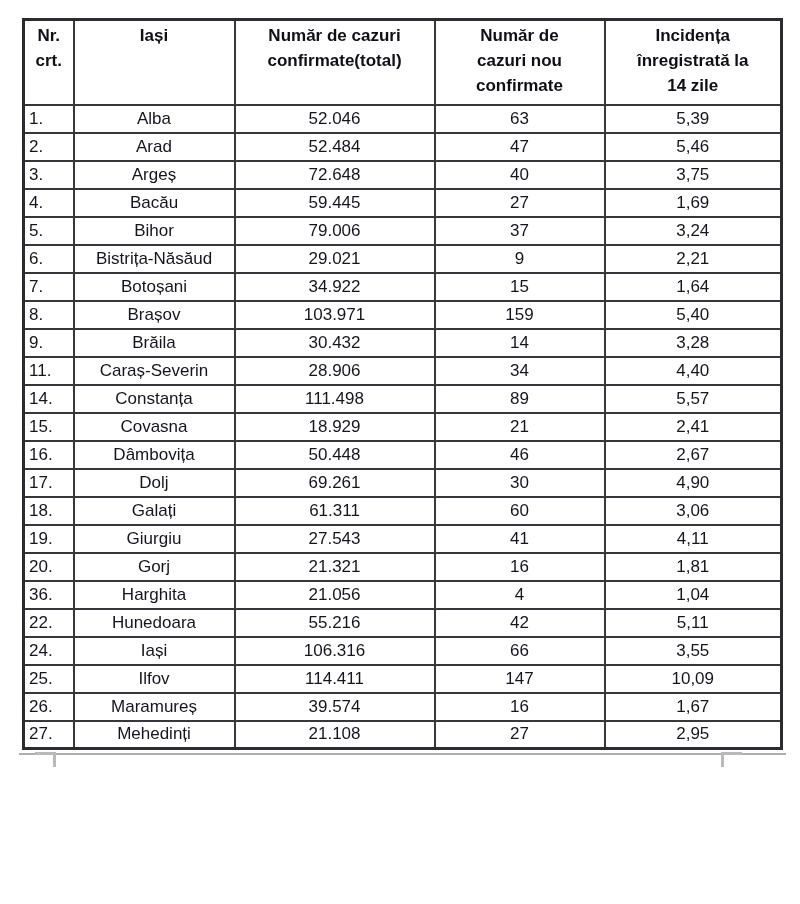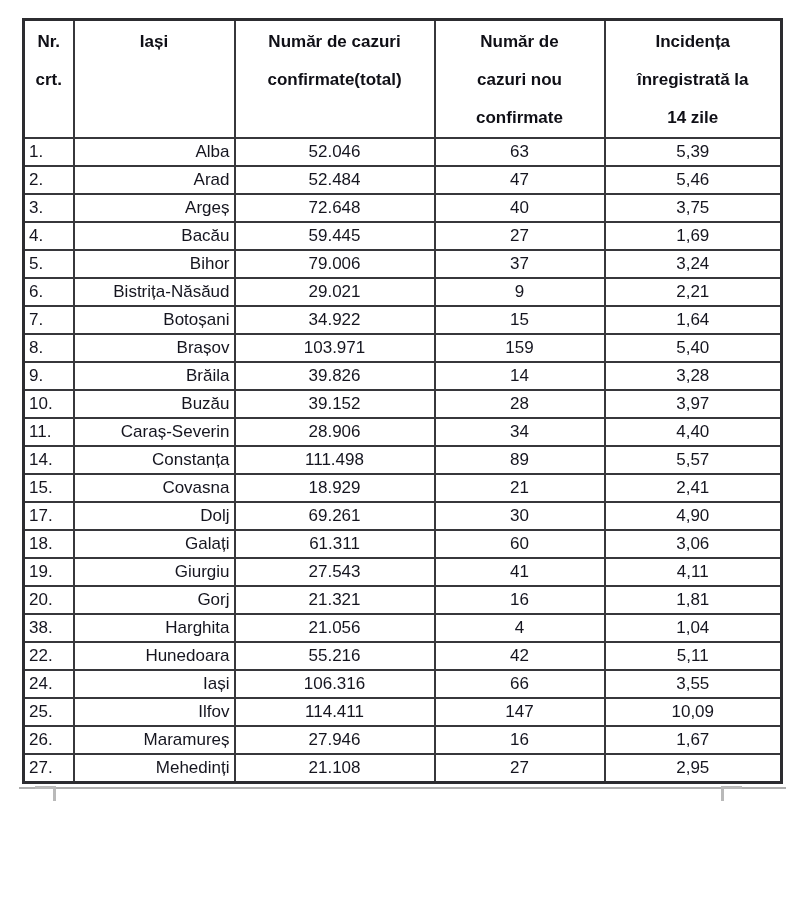--- a/index.html
+++ b/index.html
@@ -35,32 +35,32 @@
     box-sizing: border-box;
   }
   .county-table thead tr { height: 85px; }
   .county-table th {
     font-size: 17px;
     font-weight: bold;
     color: #0f0f16;
     text-align: center;
     vertical-align: top;
     white-space: pre-line;
-    line-height: 38px;
+    line-height: 25px;
     padding: 2px 4px 0 4px;
   }
   .county-table tbody tr { height: 28px; }
   .county-table td {
     font-size: 17px;
     line-height: 24px;
     vertical-align: middle;
     padding: 0 4px;
   }
   .col-nr    { text-align: left;  padding-left: 8px; }
-  .col-judet { text-align: right;  padding-left: 7px; }
+  .col-judet { text-align: center;  padding-left: 7px; }
   .col-total, .col-nou, .col-incidenta { text-align: center; }
 
   
   .bottom-shadow {
     position: absolute;
     left: -3px;
     right: -3px;
     bottom: -5px;
     height: 2px;
     background: #aeaeae;
@@ -164,30 +164,23 @@
           <tr>
             <td class="col-nr">8.</td>
             <td class="col-judet">Brașov</td>
             <td class="col-total">103.971</td>
             <td class="col-nou">159</td>
             <td class="col-incidenta">5,40</td>
           </tr>
           <tr>
             <td class="col-nr">9.</td>
             <td class="col-judet">Brăila</td>
-            <td class="col-total">39.826</td>
+            <td class="col-total">30.432</td>
             <td class="col-nou">14</td>
             <td class="col-incidenta">3,28</td>
-          </tr>
-          <tr>
-            <td class="col-nr">10.</td>
-            <td class="col-judet">Buzău</td>
-            <td class="col-total">39.152</td>
-            <td class="col-nou">28</td>
-            <td class="col-incidenta">3,97</td>
           </tr>
           <tr>
             <td class="col-nr">11.</td>
             <td class="col-judet">Caraș-Severin</td>
             <td class="col-total">28.906</td>
             <td class="col-nou">34</td>
             <td class="col-incidenta">4,40</td>
           </tr>
           <tr>
             <td class="col-nr">14.</td>
@@ -197,20 +190,27 @@
             <td class="col-incidenta">5,57</td>
           </tr>
           <tr>
             <td class="col-nr">15.</td>
             <td class="col-judet">Covasna</td>
             <td class="col-total">18.929</td>
             <td class="col-nou">21</td>
             <td class="col-incidenta">2,41</td>
           </tr>
           <tr>
+            <td class="col-nr">16.</td>
+            <td class="col-judet">Dâmbovița</td>
+            <td class="col-total">50.448</td>
+            <td class="col-nou">46</td>
+            <td class="col-incidenta">2,67</td>
+          </tr>
+          <tr>
             <td class="col-nr">17.</td>
             <td class="col-judet">Dolj</td>
             <td class="col-total">69.261</td>
             <td class="col-nou">30</td>
             <td class="col-incidenta">4,90</td>
           </tr>
           <tr>
             <td class="col-nr">18.</td>
             <td class="col-judet">Galați</td>
             <td class="col-total">61.311</td>
@@ -225,21 +225,21 @@
             <td class="col-incidenta">4,11</td>
           </tr>
           <tr>
             <td class="col-nr">20.</td>
             <td class="col-judet">Gorj</td>
             <td class="col-total">21.321</td>
             <td class="col-nou">16</td>
             <td class="col-incidenta">1,81</td>
           </tr>
           <tr>
-            <td class="col-nr">38.</td>
+            <td class="col-nr">36.</td>
             <td class="col-judet">Harghita</td>
             <td class="col-total">21.056</td>
             <td class="col-nou">4</td>
             <td class="col-incidenta">1,04</td>
           </tr>
           <tr>
             <td class="col-nr">22.</td>
             <td class="col-judet">Hunedoara</td>
             <td class="col-total">55.216</td>
             <td class="col-nou">42</td>
@@ -255,21 +255,21 @@
           <tr>
             <td class="col-nr">25.</td>
             <td class="col-judet">Ilfov</td>
             <td class="col-total">114.411</td>
             <td class="col-nou">147</td>
             <td class="col-incidenta">10,09</td>
           </tr>
           <tr>
             <td class="col-nr">26.</td>
             <td class="col-judet">Maramureș</td>
-            <td class="col-total">27.946</td>
+            <td class="col-total">39.574</td>
             <td class="col-nou">16</td>
             <td class="col-incidenta">1,67</td>
           </tr>
           <tr>
             <td class="col-nr">27.</td>
             <td class="col-judet">Mehedinți</td>
             <td class="col-total">21.108</td>
             <td class="col-nou">27</td>
             <td class="col-incidenta">2,95</td>
           </tr>

